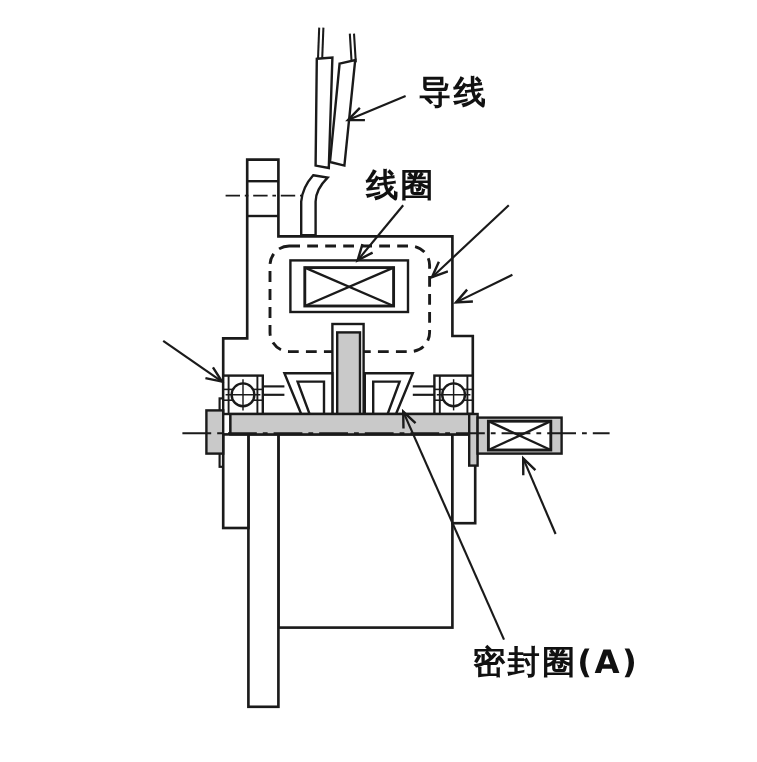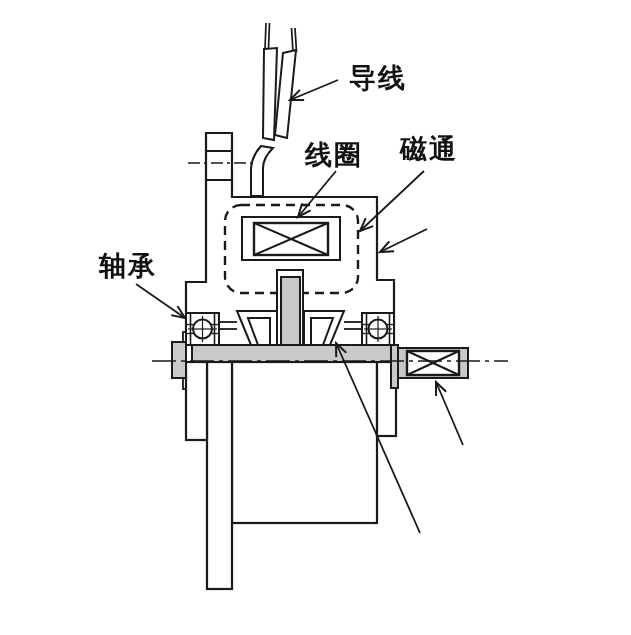--- a/index.html
+++ b/index.html
@@ -126,16 +126,15 @@
     <line x1="424" y1="171" x2="360" y2="231" marker-end="url(#arw)"></line>
     <line x1="427" y1="229" x2="380" y2="252" marker-end="url(#arw)"></line>
     <line x1="136" y1="284" x2="185" y2="318" marker-end="url(#arw)"></line>
     <line x1="463" y1="445" x2="436" y2="382" marker-end="url(#arw)"></line>
     <line x1="420" y1="533" x2="336" y2="343" marker-end="url(#arw)"></line>
   </g>
 </svg>
 
 <div class="lbl" style="left:305px;top:140px">线圈</div>
 <div class="lbl" style="left:349px;top:63px">导线</div>
-<div class="lbl" style="left:400px;top:134px">磁通</div>
-<div class="lbl" style="left:99px;top:251px">轴承</div>
+<div class="lbl" style="left:394px;top:538px">密封圈(A)</div>
 
 </div>
 
 </body></html>

